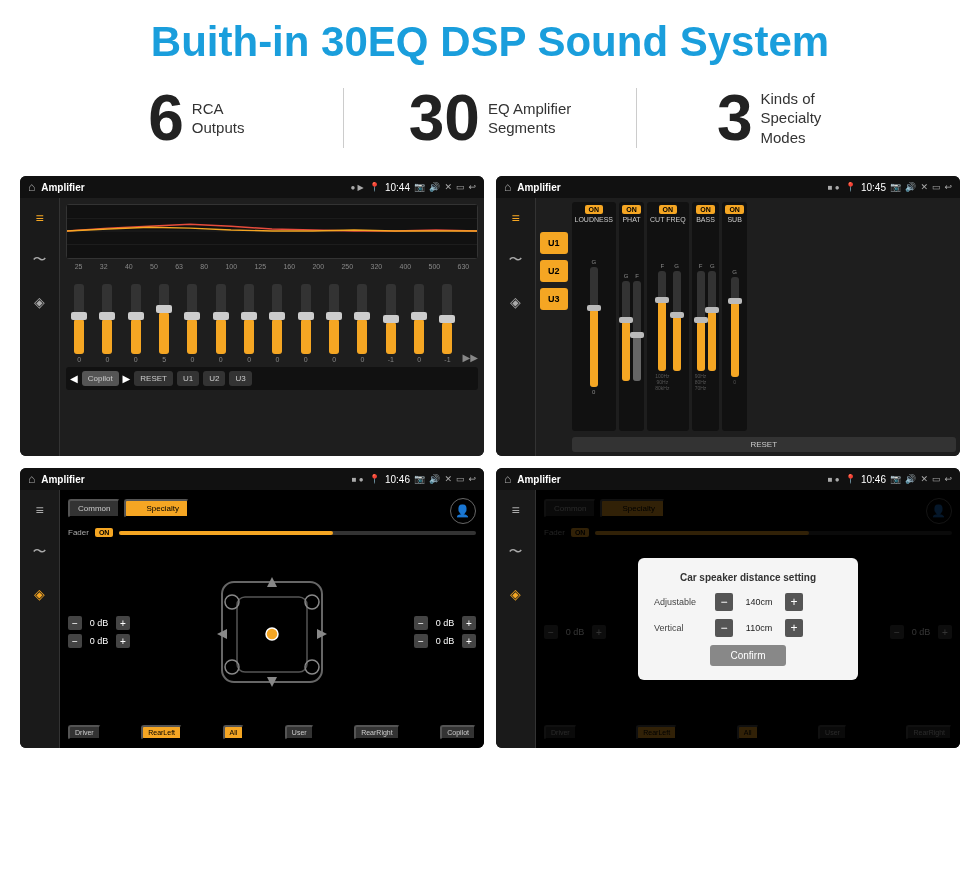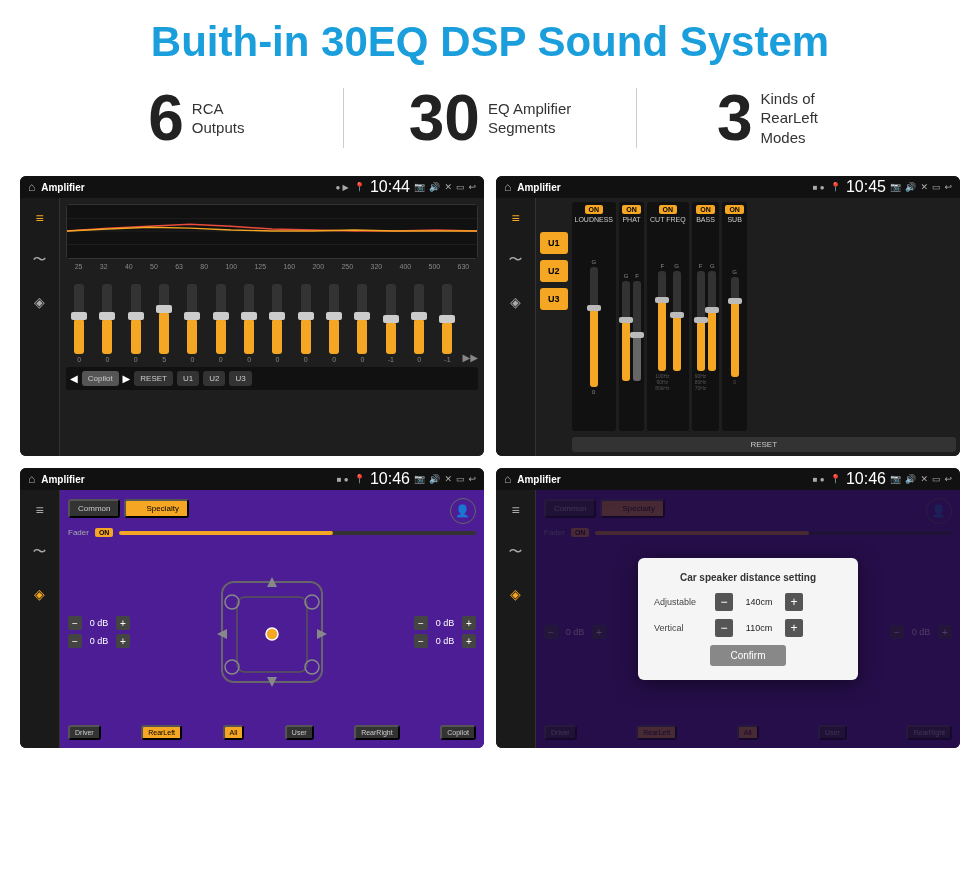--- a/index.html
+++ b/index.html
@@ -90,21 +90,21 @@
       flex: 1;
     }
     .status-icons {
       display: flex;
       gap: 4px;
       align-items: center;
       font-size: 9px;
       color: #aaa;
     }
     .status-time {
-      font-size: 16px;
+      font-size: 10px;
       color: #fff;
     }
 
     
     .screen-body {
       display: flex;
       height: calc(100% - 22px);
     }
     .left-sidebar {
       width: 40px;
@@ -322,21 +322,21 @@
       padding: 3px 6px;
       border-radius: 3px;
       text-align: center;
       margin-top: 3px;
       cursor: pointer;
     }
 
     
     .speaker-content {
       flex: 1;
-      background: #4c1d95;
+      background: #000000;
       padding: 4px;
       overflow: hidden;
     }
     .speaker-tabs {
       display: flex;
       gap: 4px;
       margin-bottom: 6px;
     }
     .sp-tab {
       background: #333;
@@ -541,21 +541,21 @@
       <span class="stat-label">
         <span>EQ Amplifier</span><br>
         <span>Segments</span>
       </span>
     </div>
     <div class="stat-divider"></div>
     <div class="stat-item">
       <span class="stat-number">3</span>
       <span class="stat-label">
         <span>Kinds of</span><br>
-        <span>RearLeft Modes</span>
+        <span>Specialty Modes</span>
       </span>
     </div>
   </div>
 
   <div class="screenshots-grid">
 
     <div class="screen-card">
 
       <div class="status-bar">
         <span class="status-home">⌂</span>

